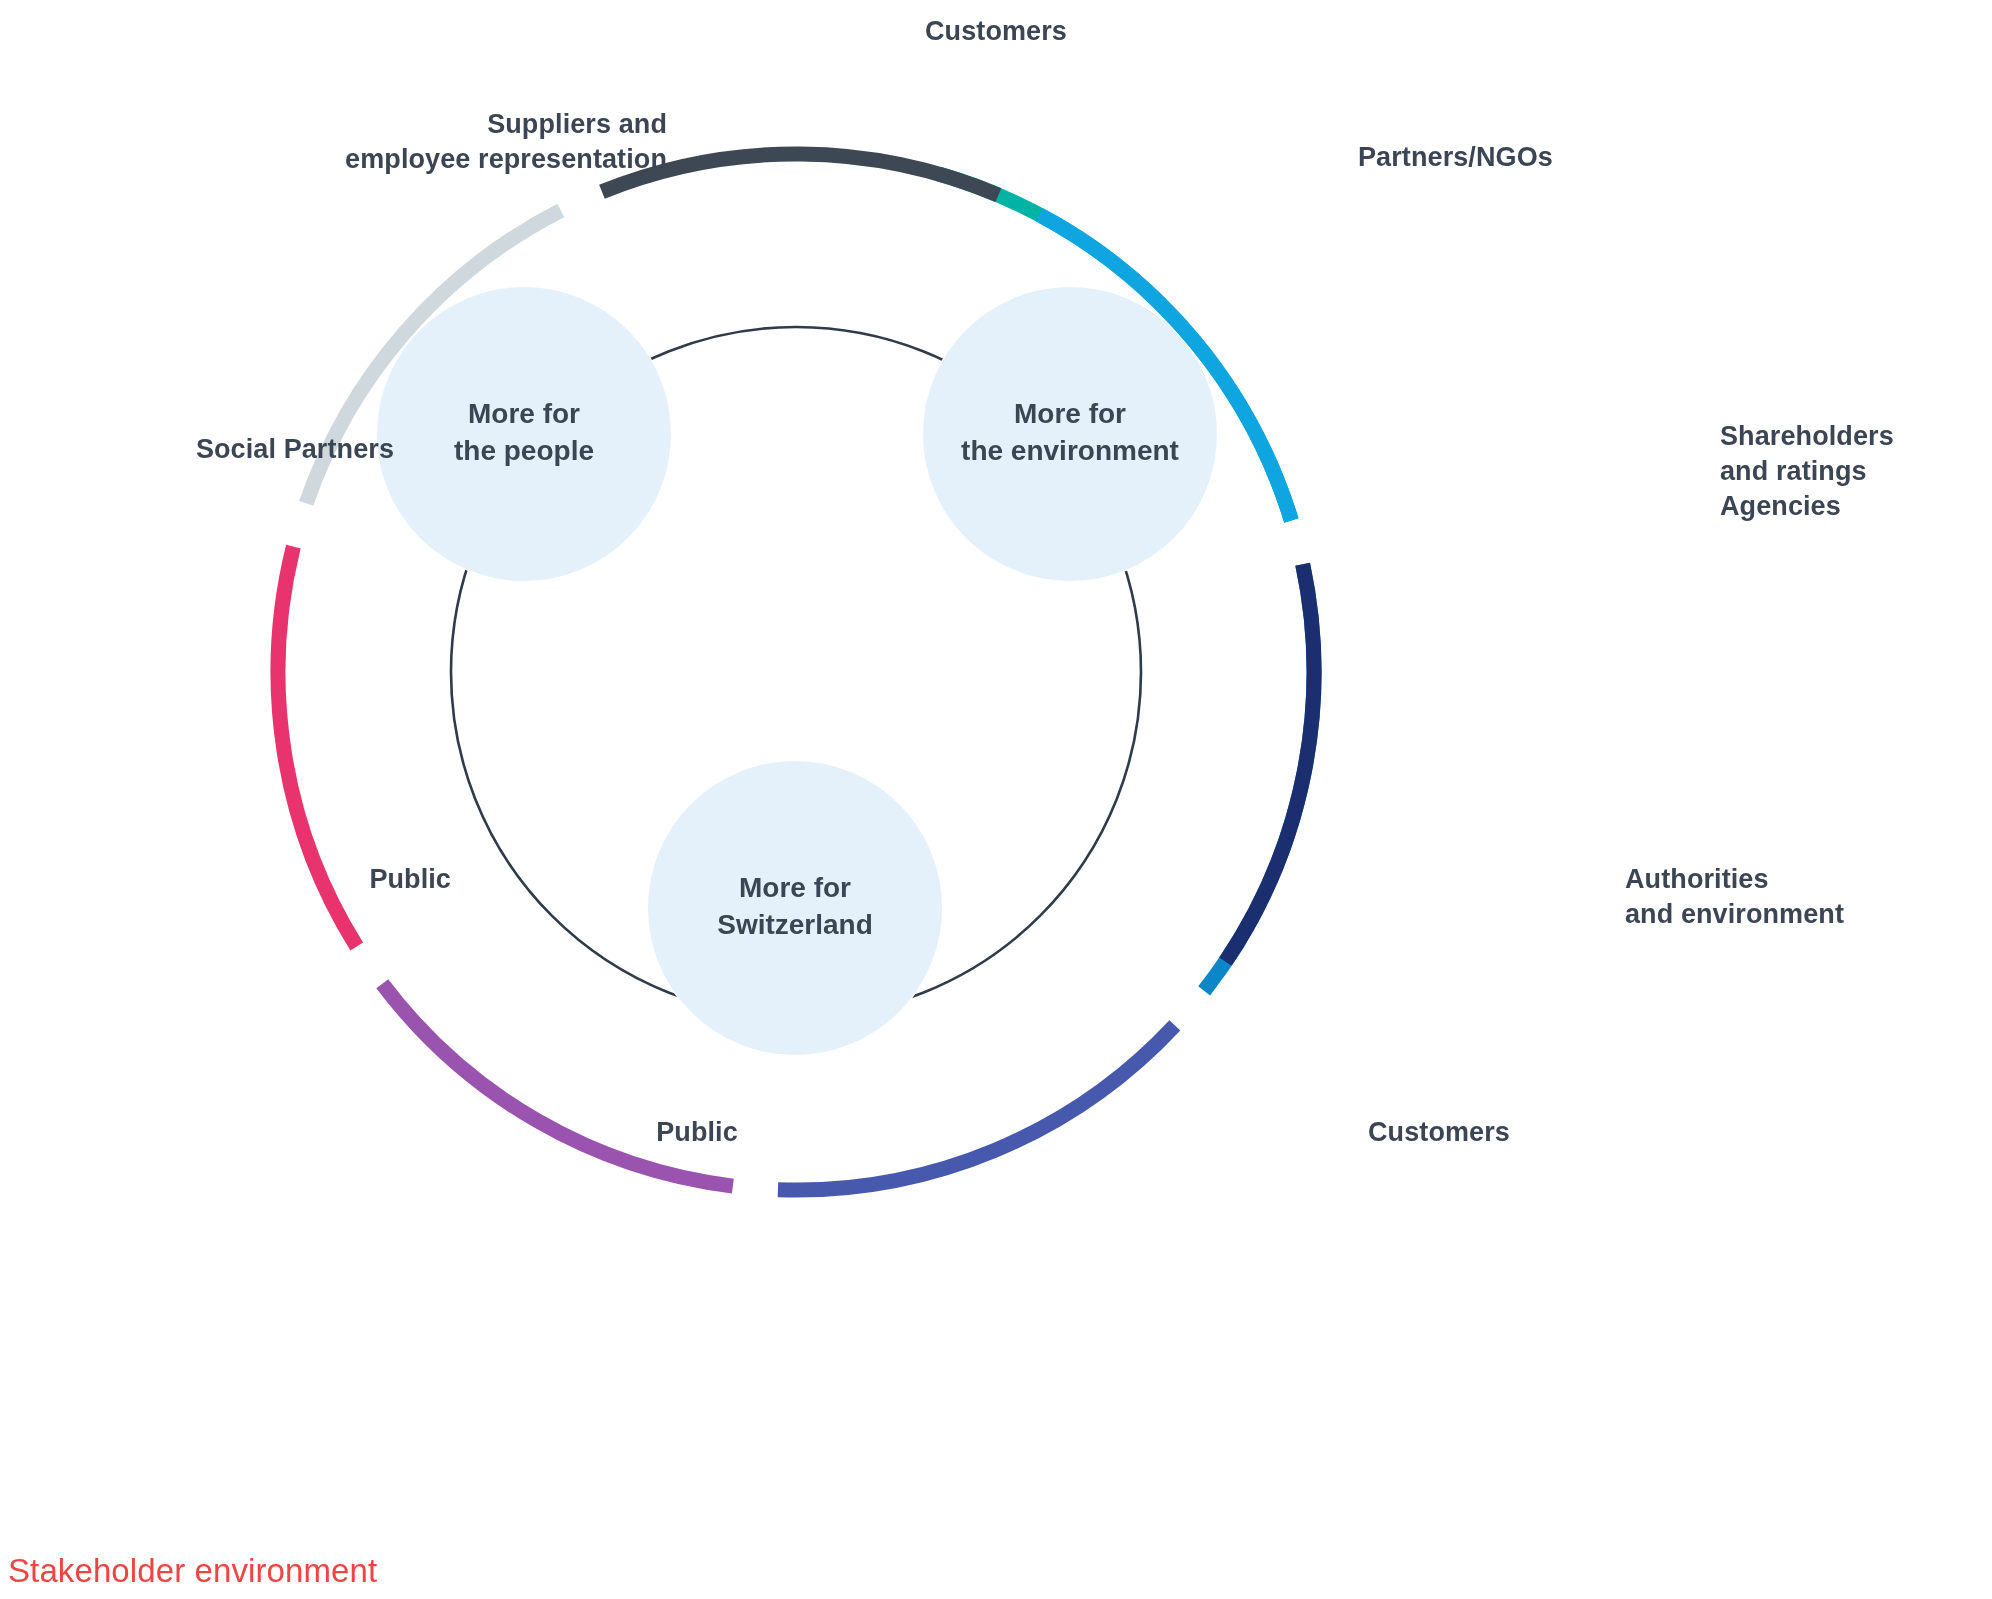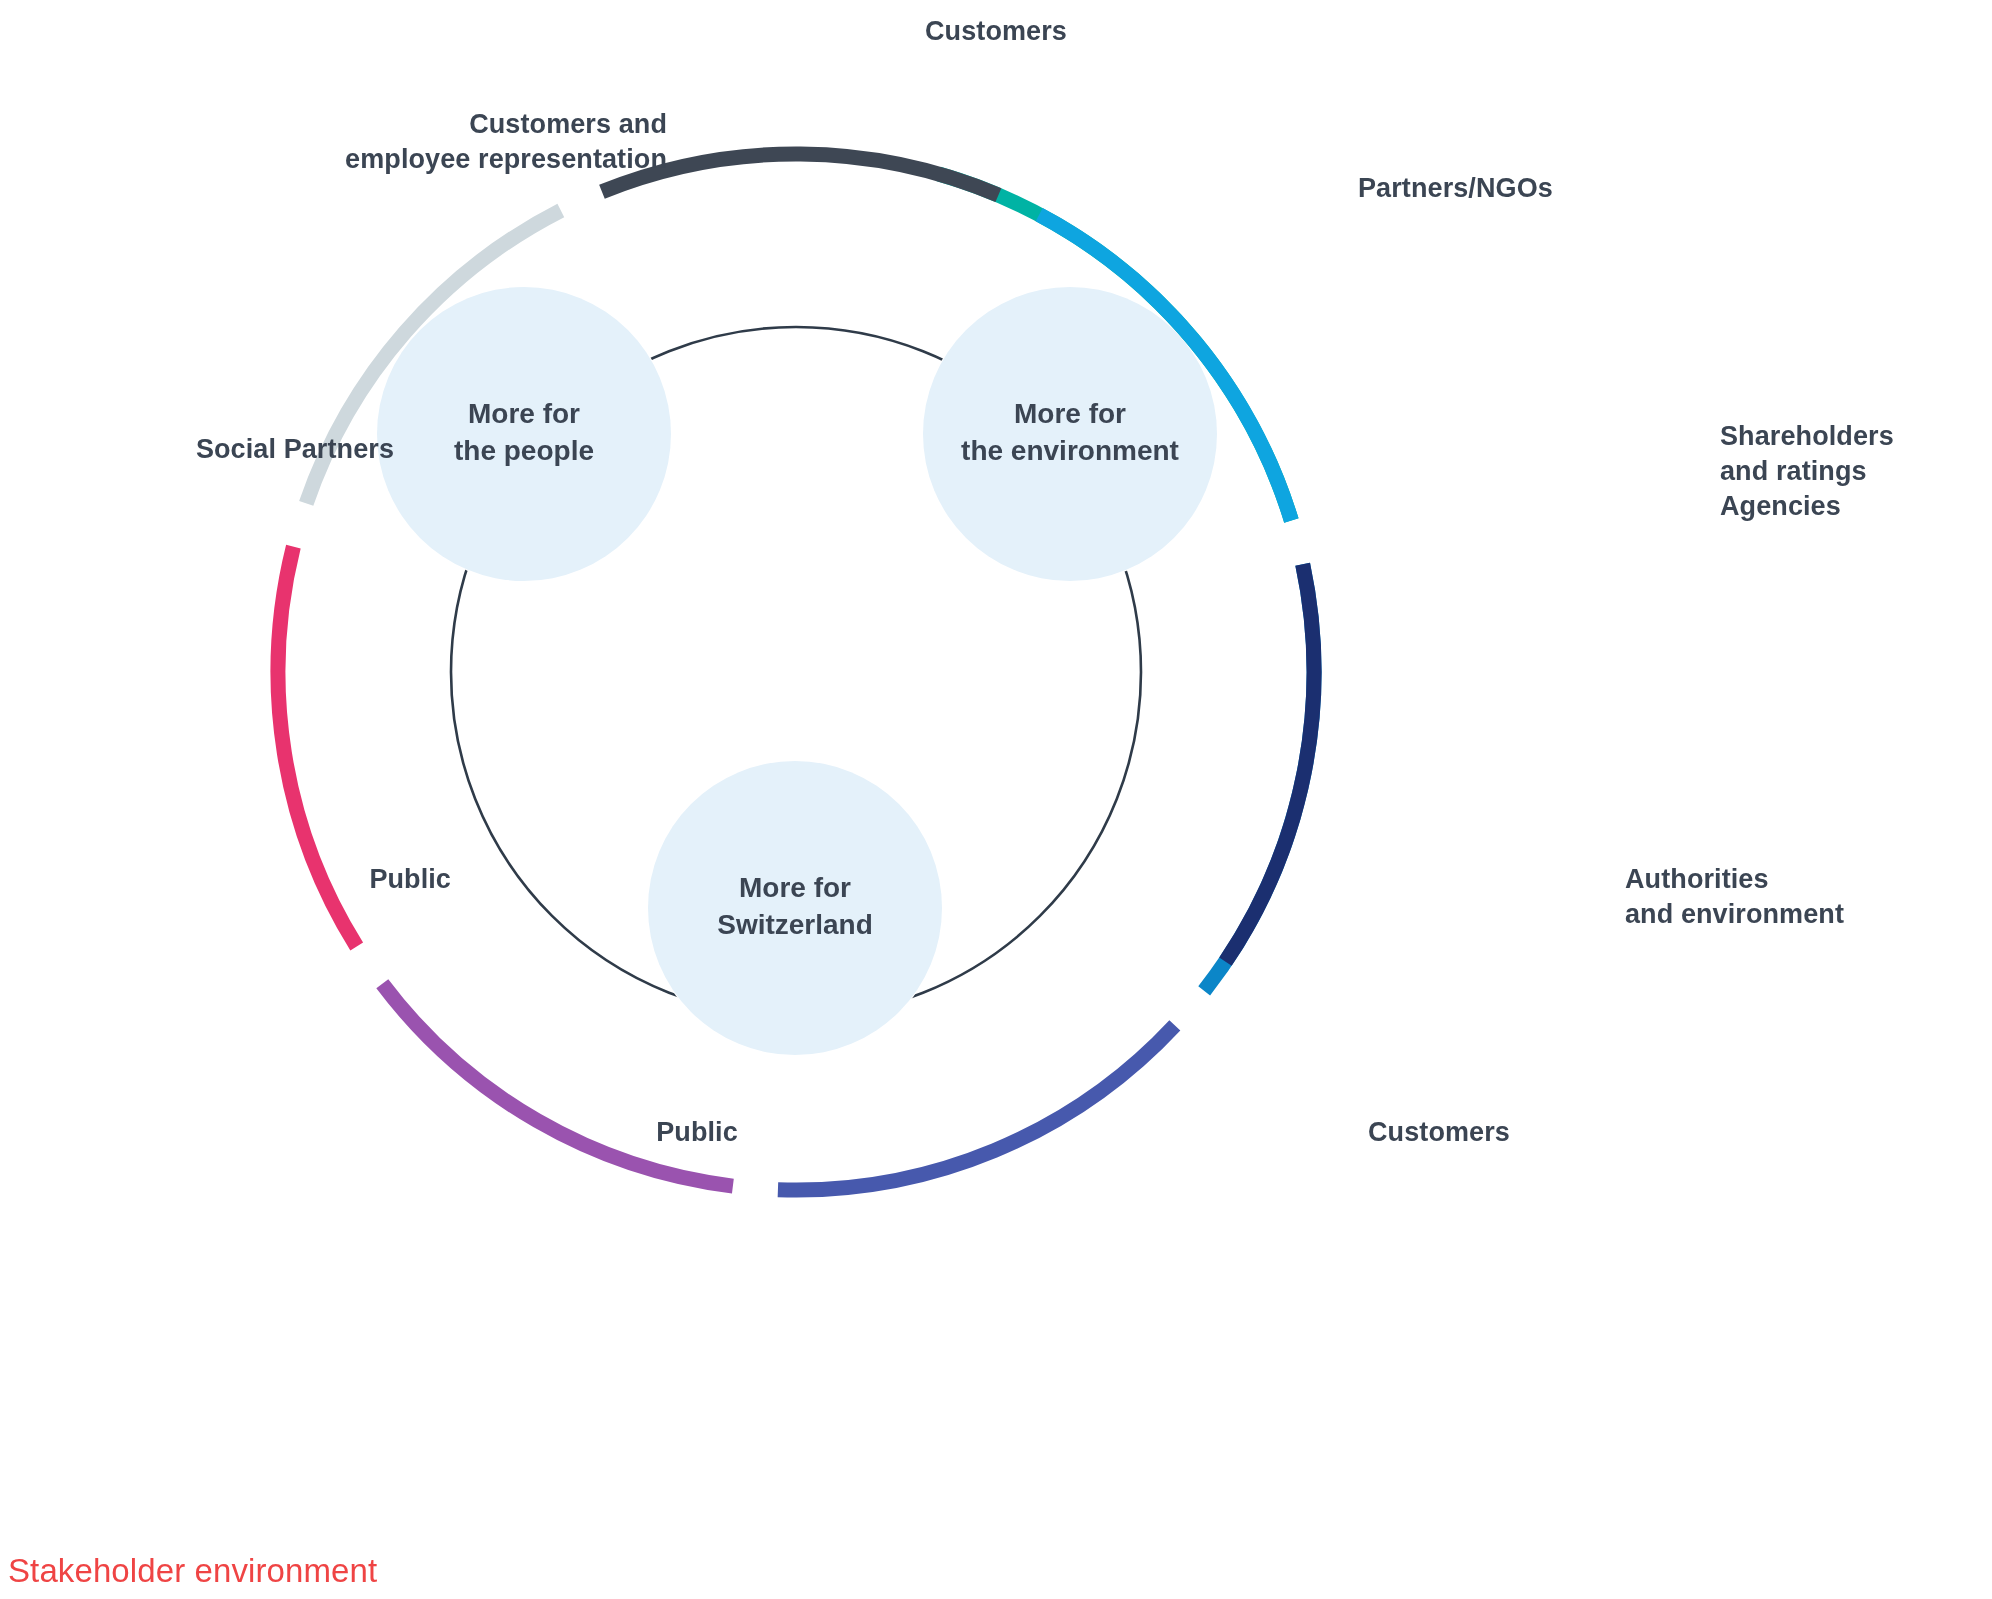--- a/index.html
+++ b/index.html
@@ -92,31 +92,31 @@
       </g>
     <g id="core-circles">
         <circle cx="524" cy="434" r="147" fill="#e4f1fa"></circle>
         <circle cx="1070" cy="434" r="147" fill="#e4f1fa"></circle>
         <circle cx="795" cy="908" r="147" fill="#e4f1fa"></circle>
       </g>
   </svg>
 
   <div id="labels-layer">
       <div class="stake-label lbl-center" style="left: 696px; width: 600px; top: 14px;">Customers</div>
-      <div class="stake-label lbl-right" style="left: 1358px; top: 140px; margin-top: 31px;">Partners/NGOs</div>
+      <div class="stake-label lbl-right" style="left: 1358px; top: 140px;">Partners/NGOs</div>
       <div class="stake-label lbl-right" style="left: 1720px; top: 419px;">Shareholders
 and ratings
 Agencies</div>
       <div class="stake-label lbl-right" style="left: 1625px; top: 862px;">Authorities
 and environment</div>
       <div class="stake-label lbl-right" style="left: 1368px; top: 1115px;">Customers</div>
       <div class="stake-label lbl-center" style="left: 397px; width: 600px; top: 1115px;">Public</div>
       <div class="stake-label lbl-left" style="left: 0px; width: 451px; top: 862px;">Public</div>
       <div class="stake-label lbl-left" style="left: 0px; width: 394px; top: 432px;">Social Partners</div>
-      <div class="stake-label lbl-left" style="left: 0px; width: 667px; top: 107px;">Customers and
+      <div class="stake-label lbl-left" style="left: 0px; width: 667px; top: 107px;">Suppliers and
 employee representation</div>
     </div>
   <div id="core-labels-layer">
       <div class="core-label" style="left: 304px; top: 396px; width: 440px;">More for
 the people</div>
       <div class="core-label" style="left: 850px; top: 396px; width: 440px;">More for
 the environment</div>
       <div class="core-label" style="left: 575px; top: 870px; width: 440px;">More for
 Switzerland</div>
     </div>

